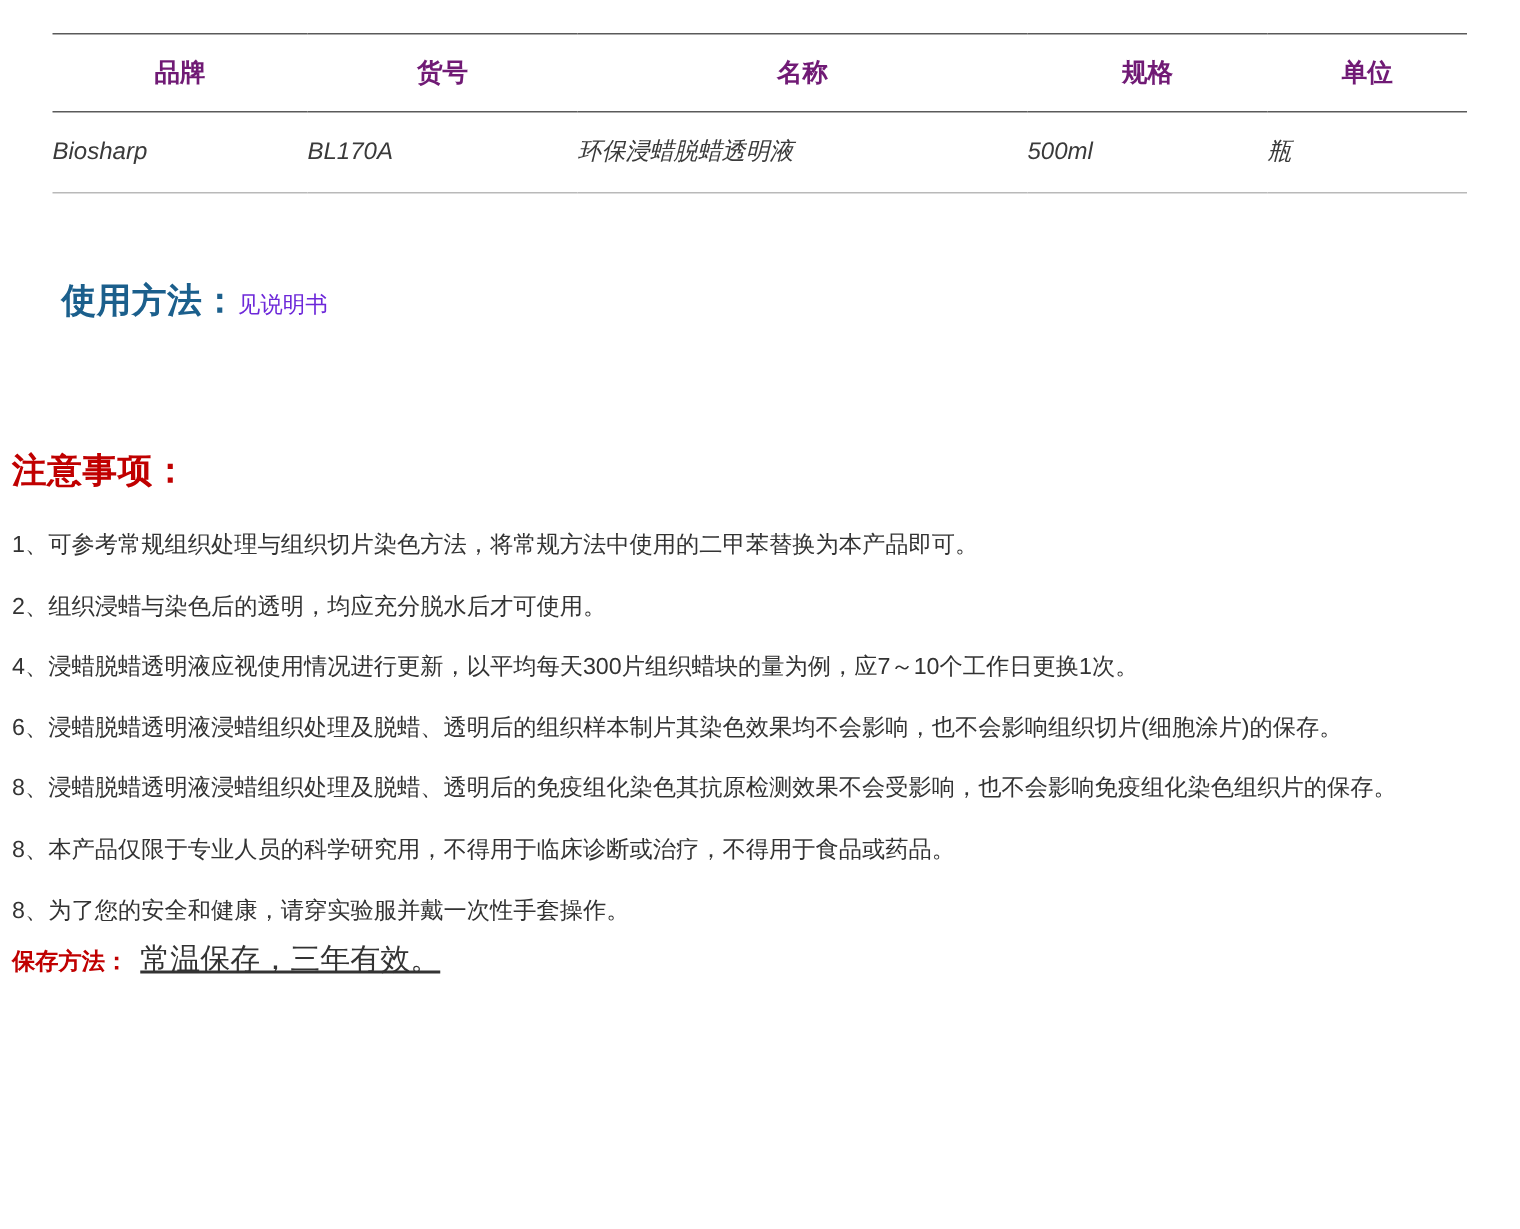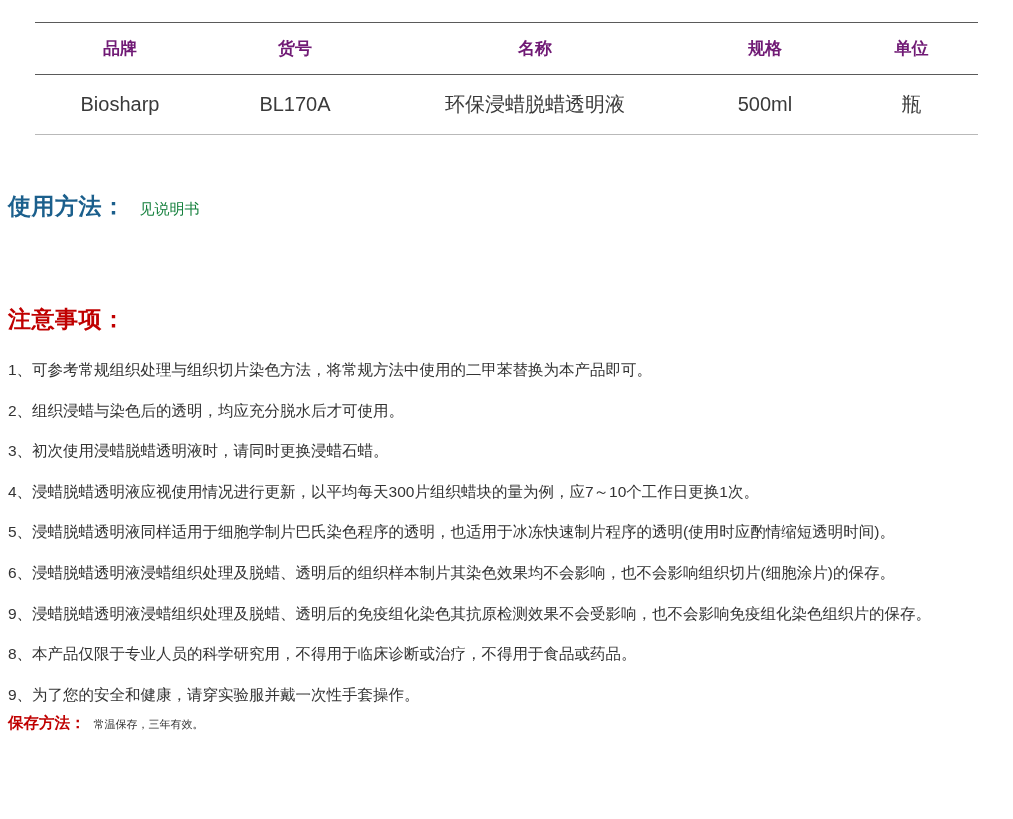--- a/index.html
+++ b/index.html
@@ -31,53 +31,54 @@
   .product-table thead th {
     font-size: 17px;
     font-weight: bold;
     color: #701a75;
     padding: 14px 0 14px 0;
     text-align: center;
     border-top: 1.5px solid #5a5a5a;
     border-bottom: 1.5px solid #5a5a5a;
   }
   .product-table tbody td {
-    font-size: 20px;
+    font-size: 16px;
     color: #3a3a3a;
     padding: 16px 0 16px 0;
-    text-align: center;
+    text-align: left;
     border-bottom: 1.5px solid #b9b9b9;
+    font-style: italic;
   }
   .col-brand  { width: 170px; }
   .col-cat    { width: 180px; }
   .col-name   { width: 300px; }
   .col-spec   { width: 160px; }
   .col-unit   { width: 133px; }
   .usage-block {
     margin-top: 56px;
     margin-left: 8px;
     display: flex;
     align-items: baseline;
   }
   .heading-blue {
     color: #1b5f8c;
     font-weight: bold;
     font-size: 23px;
     letter-spacing: 0.5px;
+    margin-left: 33px;
   }
   .heading-red {
     color: #c00000;
     font-weight: bold;
     font-size: 23px;
     letter-spacing: 0.5px;
   }
   .usage-text {
-    margin-left: 14px;
     font-size: 15px;
-    color: #15803d;
+    color: #6d28d9;
   }
   .notice-heading {
     margin-top: 82px;
     margin-left: 8px;
   }
 
   
   .notice-list {
     margin: 22px 8px 0 8px;
     width: 1000px;
@@ -97,22 +98,23 @@
     align-items: baseline;
     text-align: right;
   }
   .storage-label {
     color: #c00000;
     font-weight: bold;
     font-size: 15.5px;
   }
   .storage-text {
     margin-left: 8px;
-    font-size: 11px;
+    font-size: 20px;
     color: #333333;
+    text-decoration: underline;
   }
 </style>
 </head>
 <body>
 
 <div class="page">
 
   <table class="product-table">
     <thead>
       <tr>
@@ -139,27 +141,25 @@
     <span class="usage-text">见说明书</span>
   </div>
 
   <div class="notice-heading">
     <span class="heading-red">注意事项：</span>
   </div>
 
   <div class="notice-list">
     <p class="notice-item">1、可参考常规组织处理与组织切片染色方法，将常规方法中使用的二甲苯替换为本产品即可。</p>
     <p class="notice-item">2、组织浸蜡与染色后的透明，均应充分脱水后才可使用。</p>
-    <p class="notice-item">3、初次使用浸蜡脱蜡透明液时，请同时更换浸蜡石蜡。</p>
     <p class="notice-item">4、浸蜡脱蜡透明液应视使用情况进行更新，以平均每天300片组织蜡块的量为例，应7～10个工作日更换1次。</p>
-    <p class="notice-item">5、浸蜡脱蜡透明液同样适用于细胞学制片巴氏染色程序的透明，也适用于冰冻快速制片程序的透明(使用时应酌情缩短透明时间)。</p>
     <p class="notice-item">6、浸蜡脱蜡透明液浸蜡组织处理及脱蜡、透明后的组织样本制片其染色效果均不会影响，也不会影响组织切片(细胞涂片)的保存。</p>
-    <p class="notice-item">9、浸蜡脱蜡透明液浸蜡组织处理及脱蜡、透明后的免疫组化染色其抗原检测效果不会受影响，也不会影响免疫组化染色组织片的保存。</p>
+    <p class="notice-item">8、浸蜡脱蜡透明液浸蜡组织处理及脱蜡、透明后的免疫组化染色其抗原检测效果不会受影响，也不会影响免疫组化染色组织片的保存。</p>
     <p class="notice-item">8、本产品仅限于专业人员的科学研究用，不得用于临床诊断或治疗，不得用于食品或药品。</p>
-    <p class="notice-item">9、为了您的安全和健康，请穿实验服并戴一次性手套操作。</p>
+    <p class="notice-item">8、为了您的安全和健康，请穿实验服并戴一次性手套操作。</p>
   </div>
 
   <div class="storage-block">
     <span class="storage-label">保存方法：</span>
     <span class="storage-text">常温保存，三年有效。</span>
   </div>
 
 </div>
 
 </body></html>

